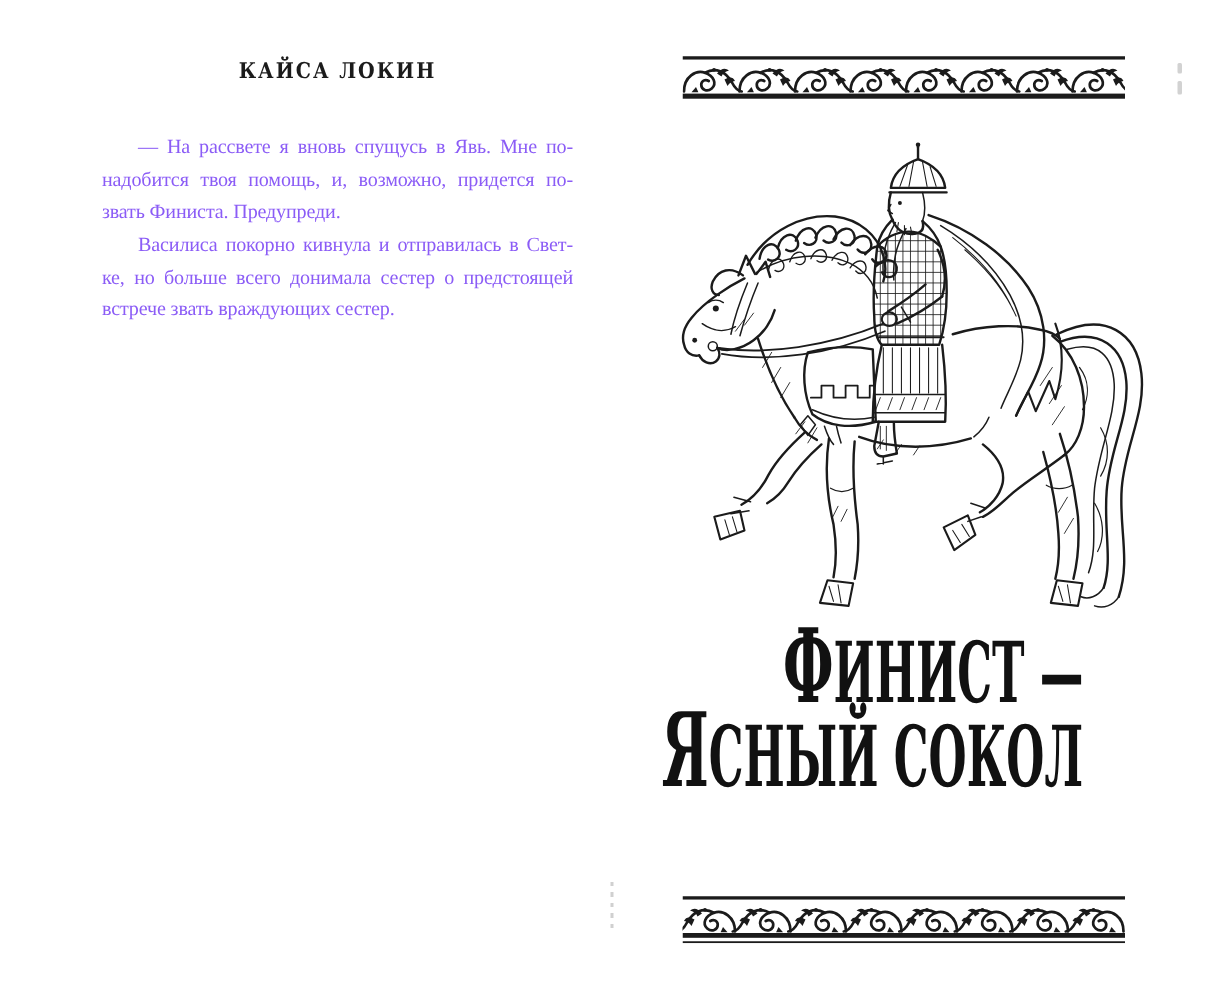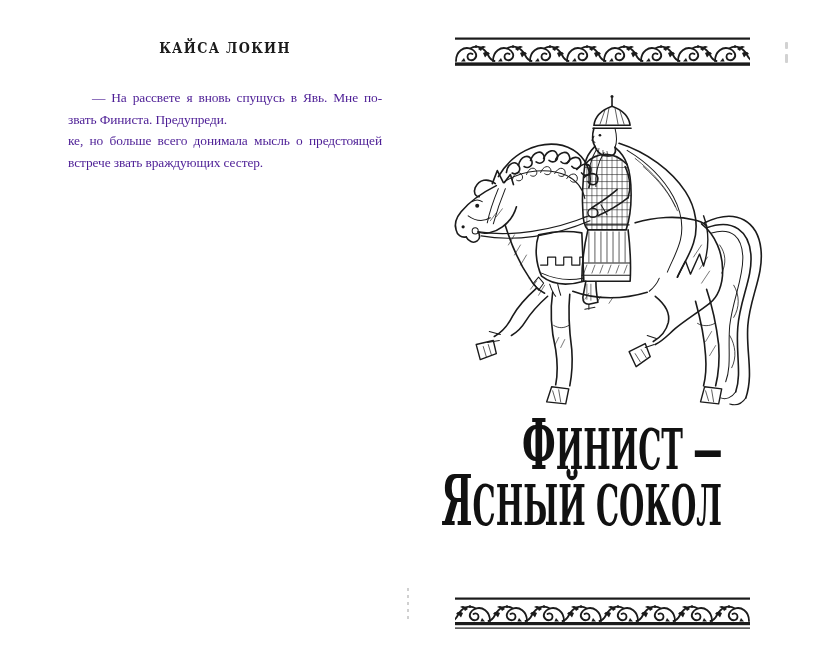--- a/index.html
+++ b/index.html
@@ -8,21 +8,21 @@
 
   
   .author{
     position:absolute;left:68px;top:39px;width:314px;
     text-align:center;
     font-family:"DejaVu Serif", serif;font-weight:bold;
     font-size:14.5px;letter-spacing:1.5px;color:#1b1b1b;
     transform:scaleX(.88);transform-origin:50% 50%;
     white-space:nowrap;
   }
-  .bodytext{position:absolute;left:68px;top:87px;width:314px;color:#4c1d95;}
+  .bodytext{position:absolute;left:68px;top:87px;width:314px;color:#8b5cf6;}
   .tline{
     height:21.7px;line-height:21.7px;font-size:13.4px;letter-spacing:-0.1px;
     text-align:justify;text-align-last:justify;
     overflow:hidden;white-space:normal;
   }
   .tline.indent{padding-left:24px;}
   .tline.parend{text-align:center;text-align-last:left;}
 
   
   .orn{position:absolute;left:455px;}
@@ -54,22 +54,24 @@
 </head>
 <body>
 
 <div class="spread">
 
   <div>
     <div class="author">КАЙСА ЛОКИН</div>
 
     <div class="bodytext">
       <div class="tline indent">— На рассвете я вновь спущусь в Явь. Мне по-</div>
+      <div class="tline">надобится твоя помощь, и, возможно, придется по-</div>
       <div class="tline parend">звать Финиста. Предупреди.</div>
-      <div class="tline">ке, но больше всего донимала мысль о предстоящей</div>
+      <div class="tline indent">Василиса покорно кивнула и отправилась в Свет-</div>
+      <div class="tline">ке, но больше всего донимала сестер о предстоящей</div>
       <div class="tline parend">встрече звать враждующих сестер.</div>
     </div>
   </div>
 
   <div>
 
     <svg class="orn top" width="295" height="30" viewBox="0 0 295 30">
       <defs>
         <g id="ornunit">
           <path d="M1,19 C1,9 9,4.5 15,6.5 C21,8.5 23,14 19.5,17 C16.5,19.5 12.5,18 12.5,14.5 C12.5,12 15,10.5 17.5,12" fill="none" stroke="#1b1b1b" stroke-width="1.8" stroke-linecap="round"></path>

